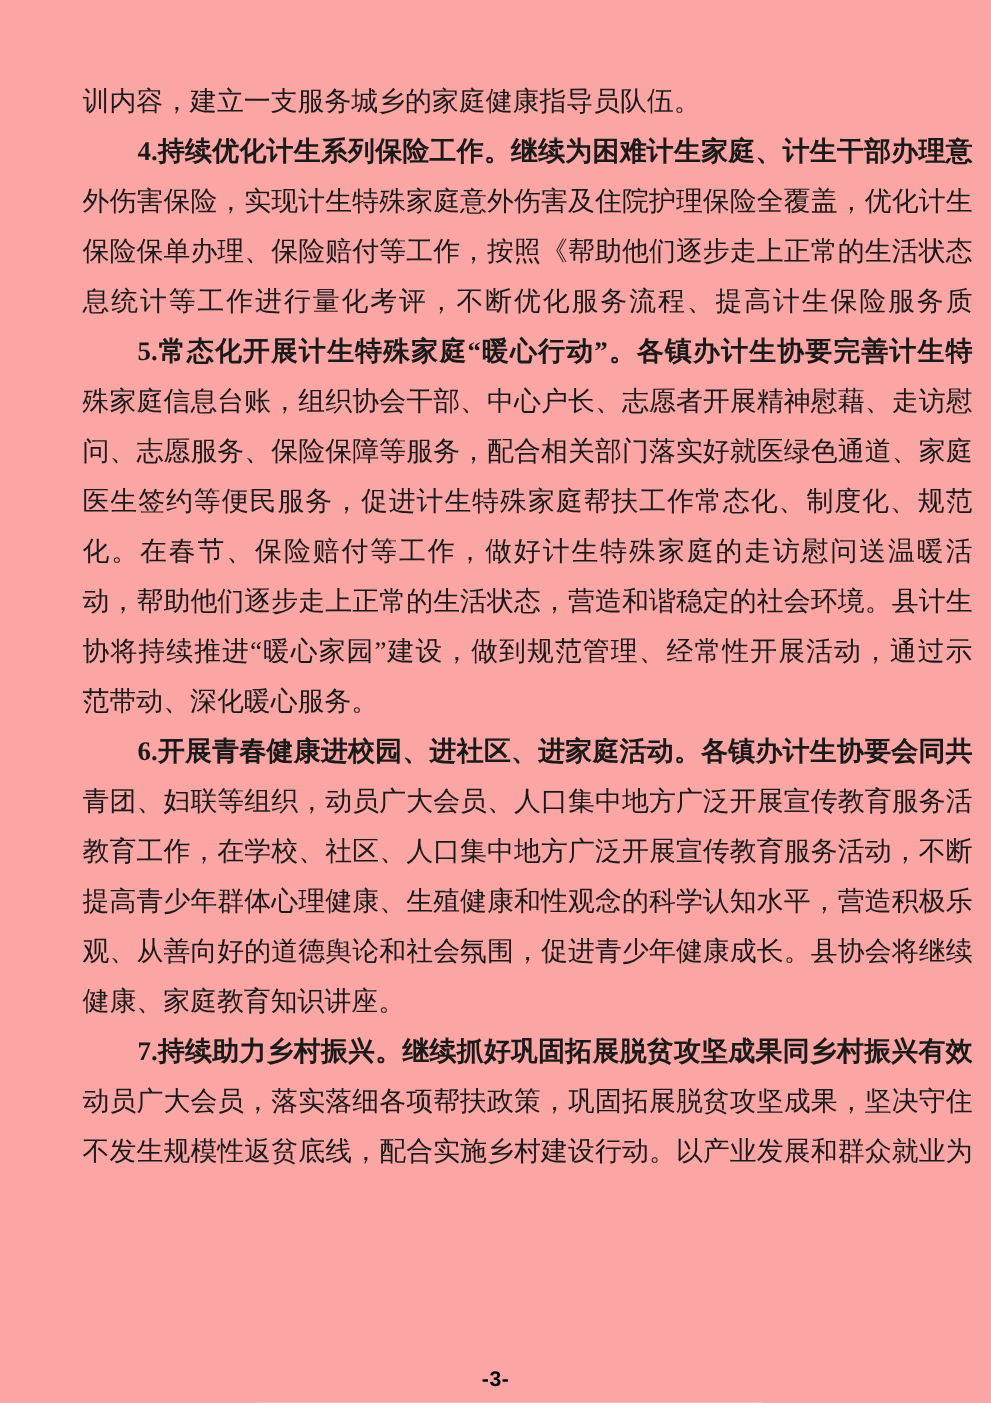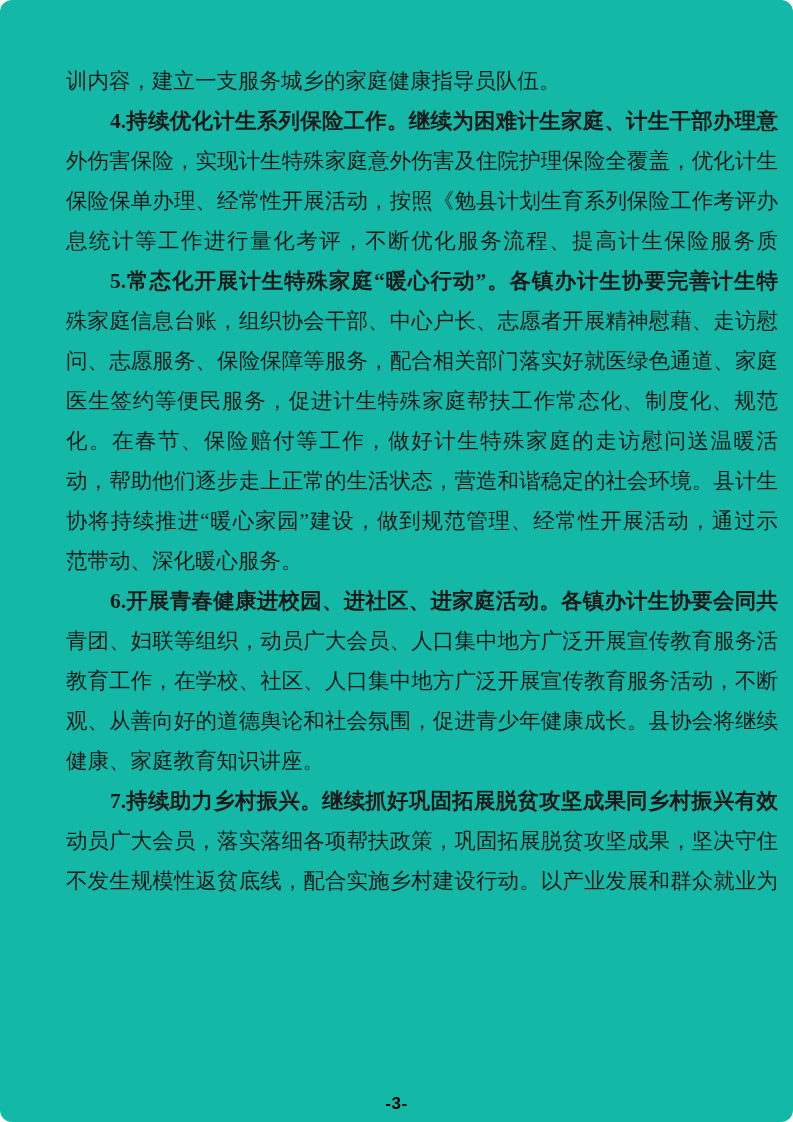--- a/index.html
+++ b/index.html
@@ -11,22 +11,21 @@
     height: 1122px;
     position: relative;
     background: #ffffff;
     overflow: hidden;
     font-family: "Liberation Serif", "DejaVu Serif", serif;
     color: #1a1a1a;
   }
   .page {
     position: absolute;
     inset: 0;
-    background: #14b8a6;
-    border-radius: 12px;
+    background: #fca5a5;
   }
   .text-block {
     position: absolute;
     left: 66px;
     top: 61px;
     width: 712px;
   }
   .line {
     font-size: 21.5px;
     height: 40px;
@@ -59,33 +58,34 @@
   }
 </style>
 </head>
 <body>
 
 <div class="page">
   <div class="text-block">
       <div class="line">训内容，建立一支服务城乡的家庭健康指导员队伍。</div>
       <div class="line indent fill">4.持续优化计生系列保险工作。继续为困难计生家庭、计生干部办理意</div>
       <div class="line fill">外伤害保险，实现计生特殊家庭意外伤害及住院护理保险全覆盖，优化计生</div>
-      <div class="line fill">保险保单办理、经常性开展活动，按照《勉县计划生育系列保险工作考评办</div>
+      <div class="line fill">保险保单办理、保险赔付等工作，按照《帮助他们逐步走上正常的生活状态</div>
       <div class="line fill">息统计等工作进行量化考评，不断优化服务流程、提高计生保险服务质</div>
       <div class="line indent fill">5.常态化开展计生特殊家庭“暖心行动”。各镇办计生协要完善计生特</div>
       <div class="line fill">殊家庭信息台账，组织协会干部、中心户长、志愿者开展精神慰藉、走访慰</div>
       <div class="line fill">问、志愿服务、保险保障等服务，配合相关部门落实好就医绿色通道、家庭</div>
       <div class="line fill">医生签约等便民服务，促进计生特殊家庭帮扶工作常态化、制度化、规范</div>
       <div class="line fill">化。在春节、保险赔付等工作，做好计生特殊家庭的走访慰问送温暖活</div>
       <div class="line fill">动，帮助他们逐步走上正常的生活状态，营造和谐稳定的社会环境。县计生</div>
       <div class="line fill">协将持续推进“暖心家园”建设，做到规范管理、经常性开展活动，通过示</div>
       <div class="line">范带动、深化暖心服务。</div>
       <div class="line indent fill">6.开展青春健康进校园、进社区、进家庭活动。各镇办计生协要会同共</div>
       <div class="line fill">青团、妇联等组织，动员广大会员、人口集中地方广泛开展宣传教育服务活动</div>
       <div class="line fill">教育工作，在学校、社区、人口集中地方广泛开展宣传教育服务活动，不断</div>
+      <div class="line fill">提高青少年群体心理健康、生殖健康和性观念的科学认知水平，营造积极乐</div>
       <div class="line fill">观、从善向好的道德舆论和社会氛围，促进青少年健康成长。县协会将继续</div>
       <div class="line">健康、家庭教育知识讲座。</div>
       <div class="line indent fill">7.持续助力乡村振兴。继续抓好巩固拓展脱贫攻坚成果同乡村振兴有效</div>
       <div class="line fill">动员广大会员，落实落细各项帮扶政策，巩固拓展脱贫攻坚成果，坚决守住</div>
       <div class="line fill">不发生规模性返贫底线，配合实施乡村建设行动。以产业发展和群众就业为</div>
     </div>
   <div class="page-footer">
     <span class="page-number">-3-</span>
   </div>
 </div>

